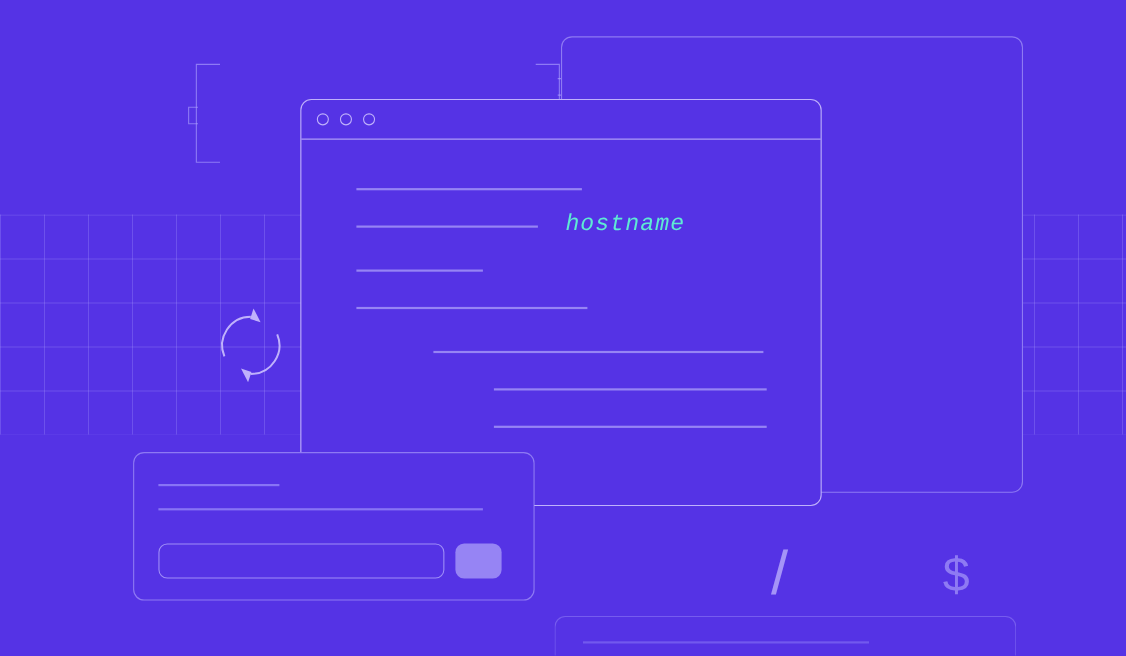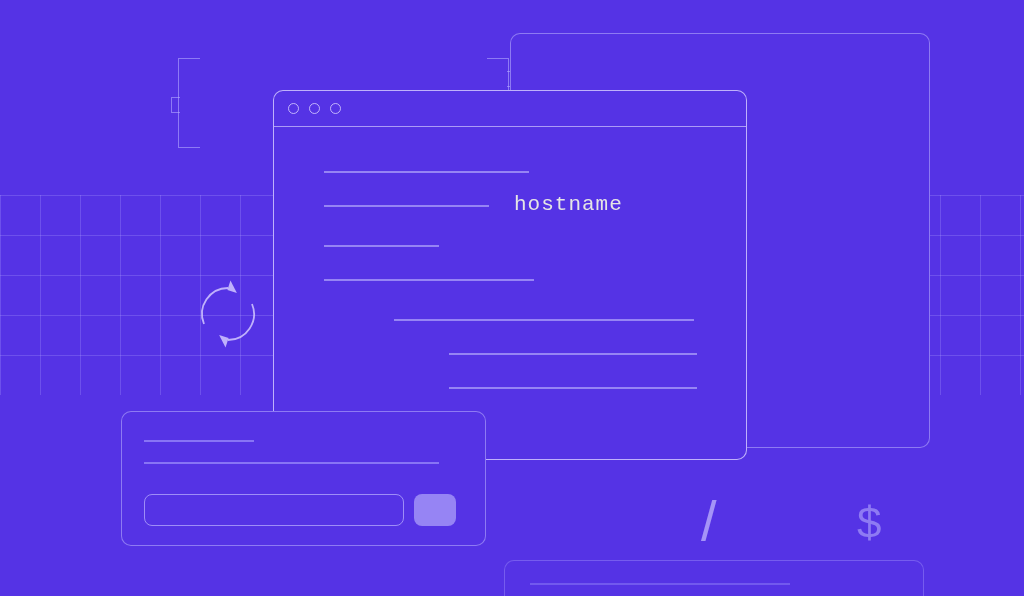--- a/index.html
+++ b/index.html
@@ -125,24 +125,25 @@
   .l2 { left: 50px;  top: 78px;  width: 165px; }
   .l3 { left: 50px;  top: 118px; width: 115px; }
   .l4 { left: 50px;  top: 152px; width: 210px; }
   .l5 { left: 120px; top: 192px; width: 300px; }
   .l6 { left: 175px; top: 226px; width: 248px; }
   .l7 { left: 175px; top: 260px; width: 248px; }
   .hostname {
     position: absolute;
     left: 240px;
     top: 66px;
-    color: #e5e5e5;
+    color: #5eead4;
     font-size: 21px;
     letter-spacing: 1px;
     font-family: 'Courier New', monospace;
+    font-style: italic;
   }
 
   
   .sync {
     position: absolute;
     left: 192px;
     top: 278px;
     width: 72px;
     height: 72px;
   }

